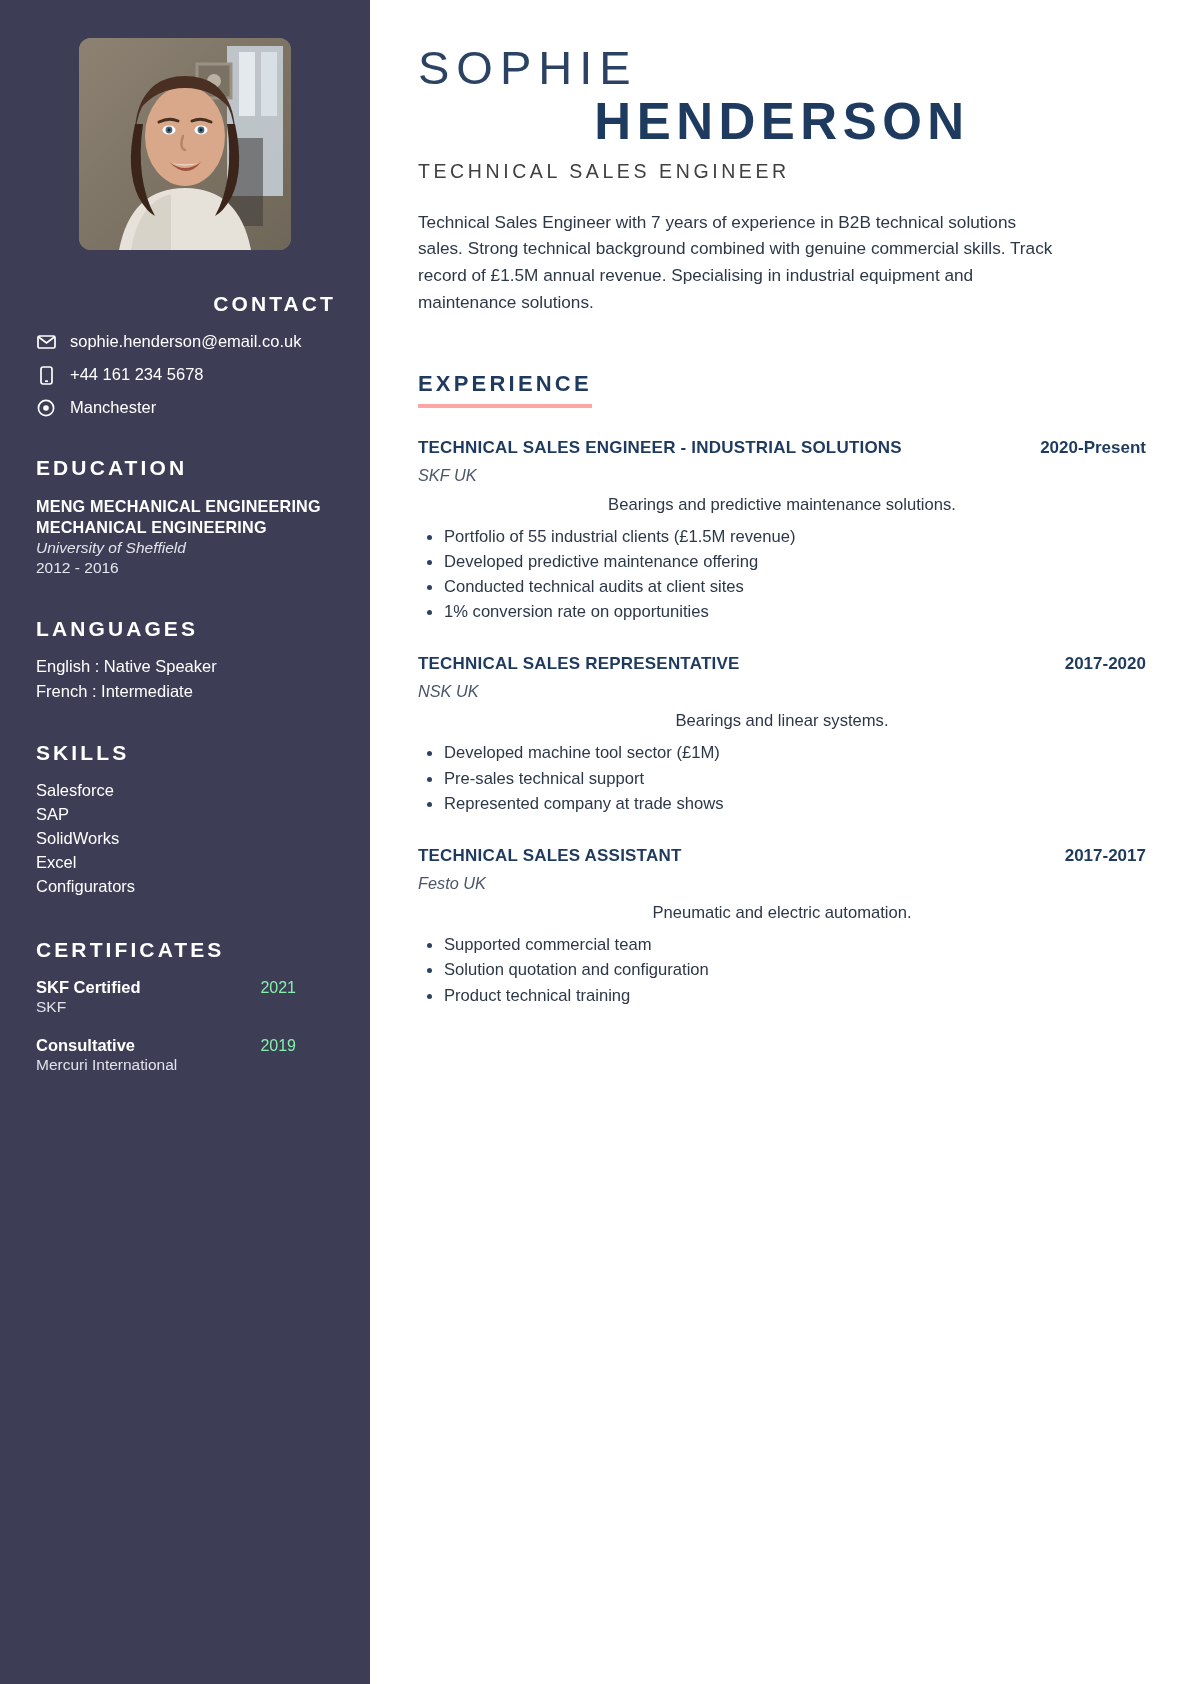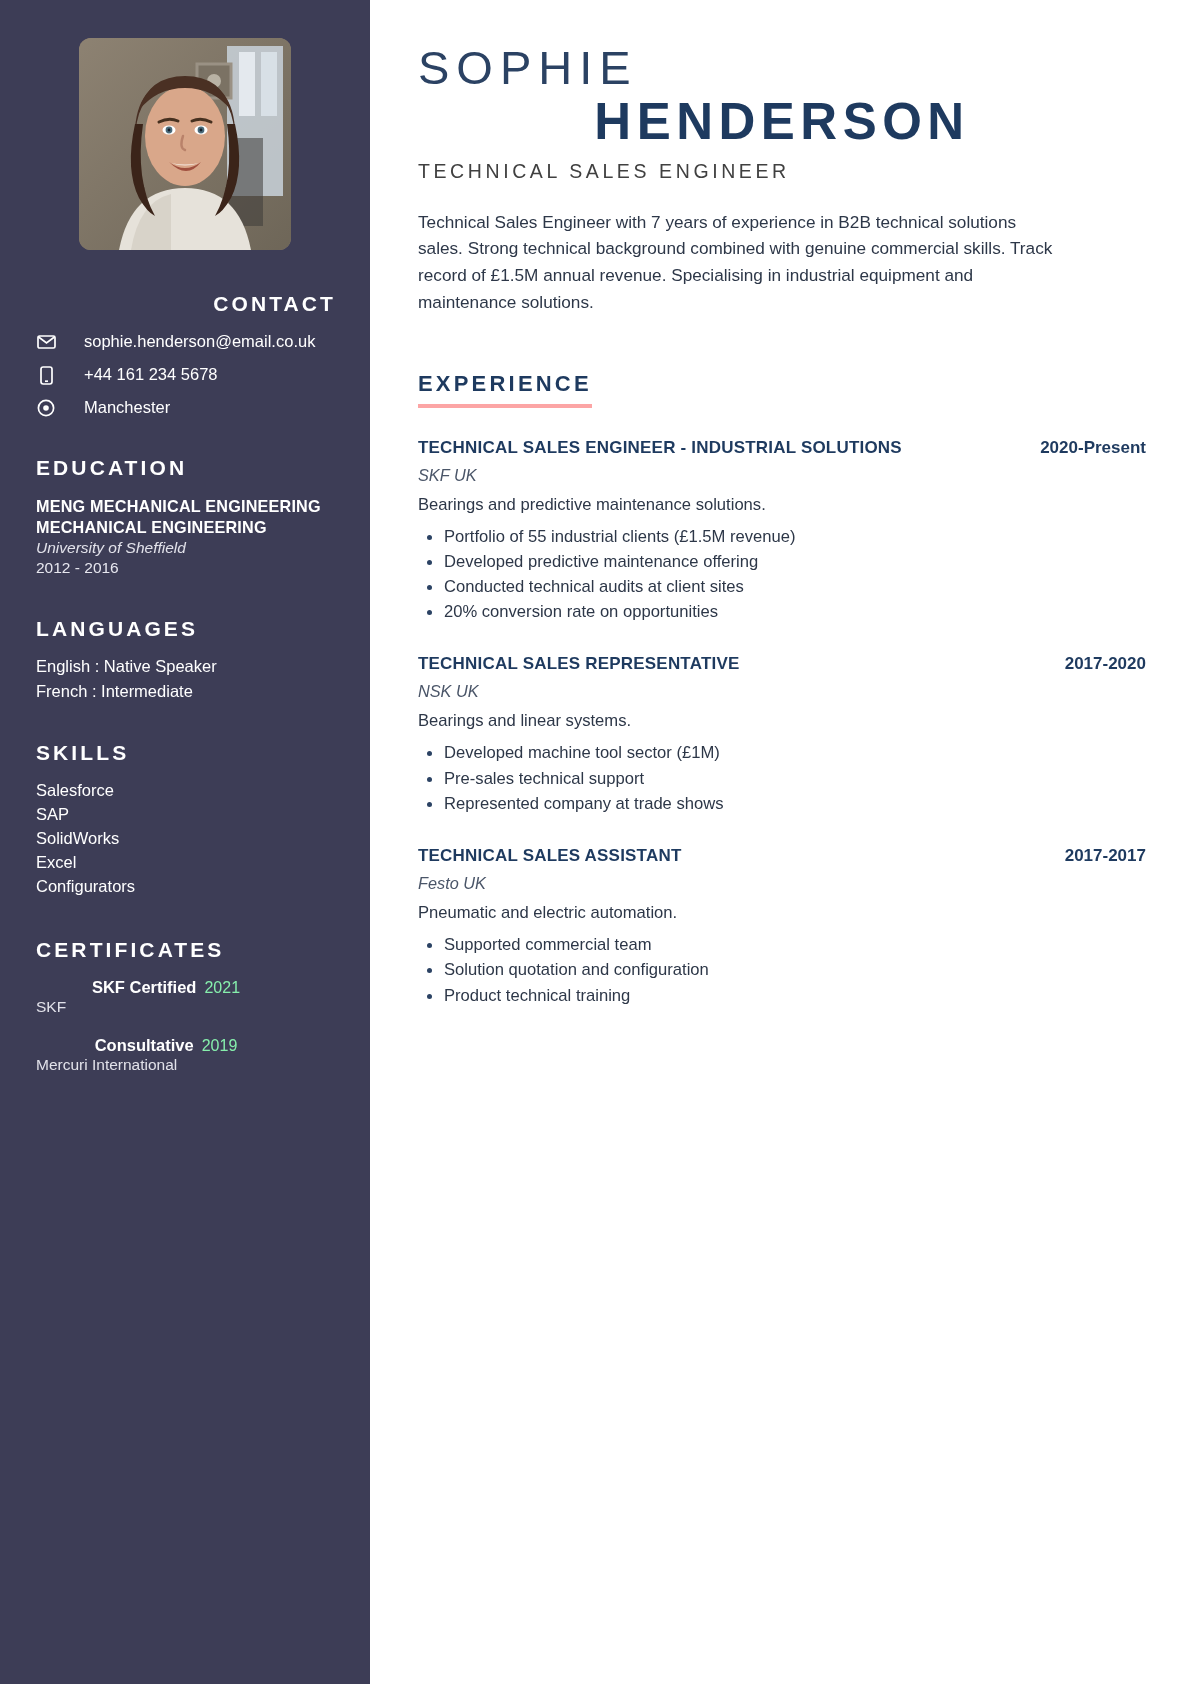--- a/index.html
+++ b/index.html
@@ -56,21 +56,21 @@
     font-weight: bold;
     letter-spacing: 3.1px;
     color: #ffffff;
     margin: 0 0 16px 0;
     text-transform: uppercase;
   }
   .sec-contact { margin-top: 42px; text-align: right; }
   .contact-row {
     display: flex;
     align-items: center;
-    gap: 28px;
+    gap: 14px;
     margin-bottom: 13px;
     font-size: 16.5px;
     color: #ffffff;
     line-height: 1.2;
   }
   .contact-row .ico {
     width: 20px;
     min-width: 20px;
     height: 20px;
     display: flex;
@@ -111,21 +111,21 @@
   .skill-row {
     font-size: 16.5px;
     color: #ffffff;
     margin-bottom: 5px;
   }
 
   .sec-certificates { margin-top: 42px; }
   .cert-item { margin-bottom: 20px; }
   .cert-top {
     display: flex;
-    justify-content: center;
+    justify-content: space-between;
     align-items: baseline;
     gap: 8px;
   }
   .cert-name {
     font-size: 16.5px;
     font-weight: bold;
     color: #ffffff;
   }
   .cert-year {
     font-size: 16px;
@@ -215,20 +215,21 @@
   .exp-company {
     font-size: 16.3px;
     font-style: italic;
     color: #4a5568;
     margin-top: 6px;
   }
   .exp-desc {
     font-size: 16.6px;
     color: #2d3748;
     margin-top: 10px;
+    text-align: center;
   }
   .exp-bullets {
     margin: 9px 0 0 0;
     padding: 0;
     list-style: none;
   }
   .exp-bullets li {
     font-size: 16.6px;
     color: #2d3748;
     line-height: 1.52;
@@ -394,21 +395,21 @@
         <div class="exp-head">
           <span class="exp-role">TECHNICAL SALES ENGINEER - INDUSTRIAL SOLUTIONS</span>
           <span class="exp-dates">2020-Present</span>
         </div>
         <div class="exp-company">SKF UK</div>
         <div class="exp-desc">Bearings and predictive maintenance solutions.</div>
         <ul class="exp-bullets">
           <li>Portfolio of 55 industrial clients (£1.5M revenue)</li>
           <li>Developed predictive maintenance offering</li>
           <li>Conducted technical audits at client sites</li>
-          <li>20% conversion rate on opportunities</li>
+          <li>1% conversion rate on opportunities</li>
         </ul>
       </div>
 
       <div class="exp-item">
         <div class="exp-head">
           <span class="exp-role">TECHNICAL SALES REPRESENTATIVE</span>
           <span class="exp-dates">2017-2020</span>
         </div>
         <div class="exp-company">NSK UK</div>
         <div class="exp-desc">Bearings and linear systems.</div>

